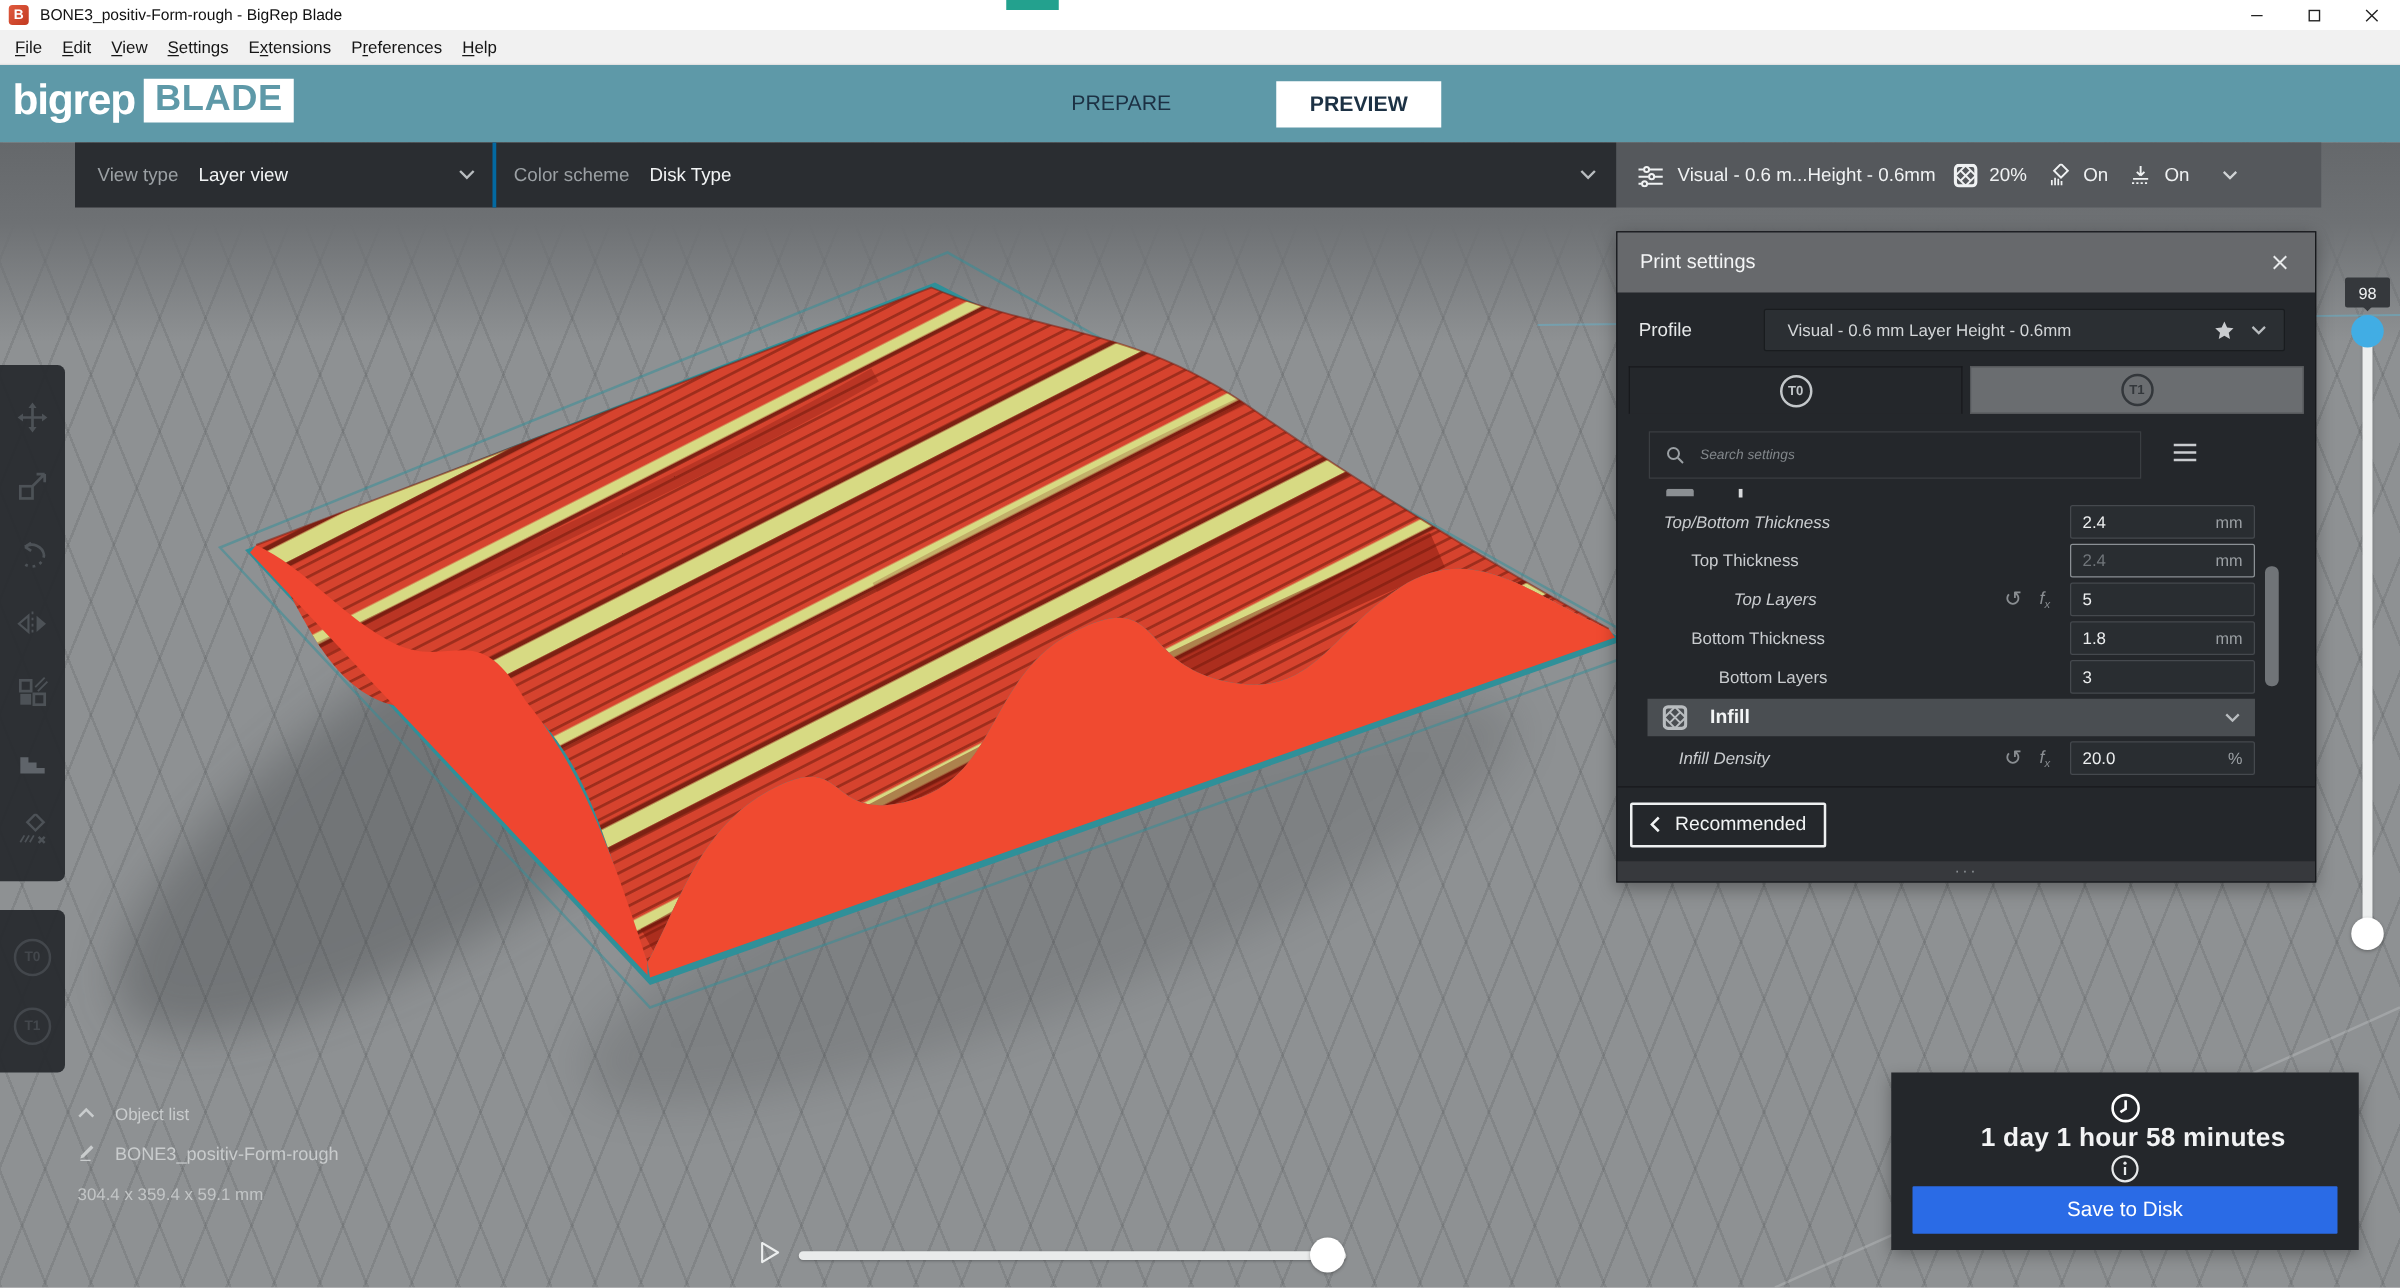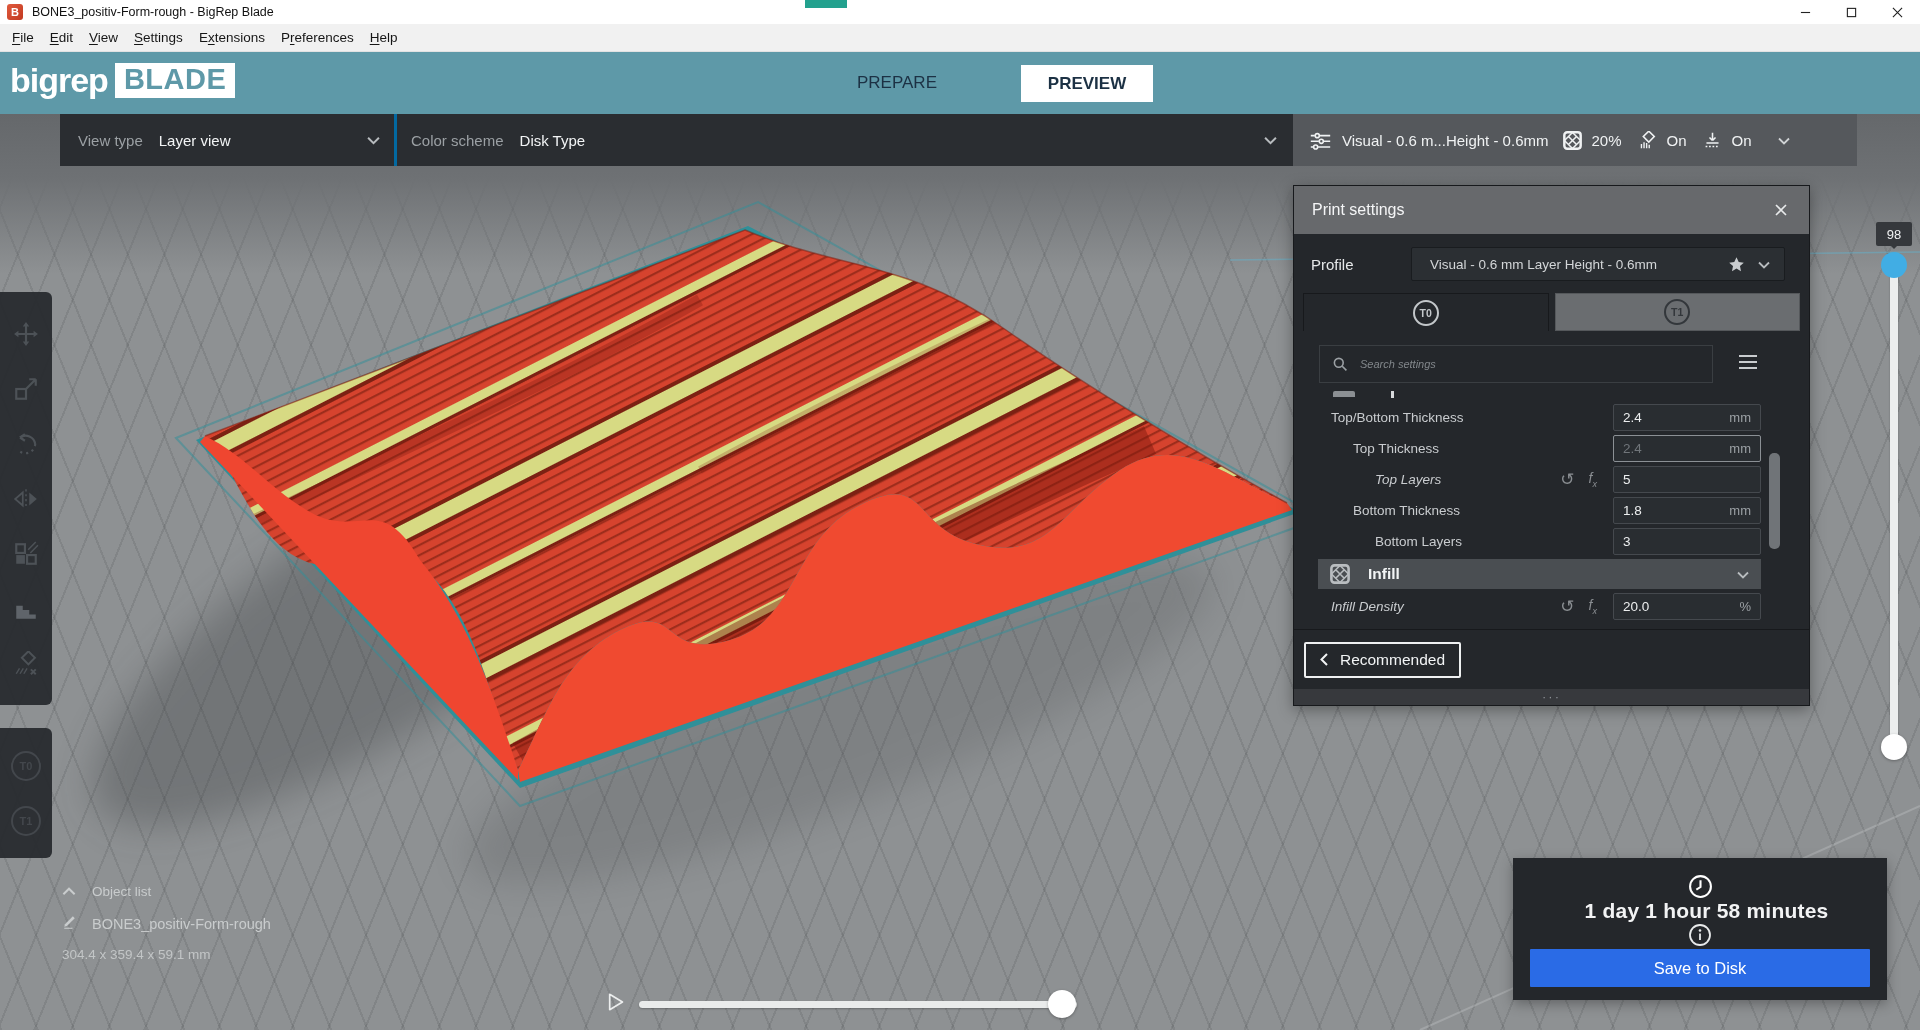--- a/index.html
+++ b/index.html
@@ -86,21 +86,21 @@
   
   .vslider { position:absolute; left:1876px; top:108px; width:40px; }
   .layer-tip { position:absolute; left:0; top:0; width:36px; height:24px; background:#35383c; color:#f0f2f3; font-size:13px; display:flex; align-items:center; justify-content:center; border-radius:2px; }
   .layer-tip::after { content:""; position:absolute; left:13px; top:22px; border:5px solid transparent; border-top-color:#35383c; }
   .vtrack { position:absolute; left:14px; top:40px; width:8px; height:490px; background:#eceeee; border-radius:4px; box-shadow:0 1px 2px rgba(0,0,0,0.25); }
   .vknob { position:absolute; left:-9px; width:26px; height:26px; border-radius:50%; }
   .vknob.blue { top:-10px; background:#41ade4; }
   .vknob.white { top:472px; background:#ffffff; box-shadow:0 1px 3px rgba(0,0,0,0.3); }
 
   
-  .panel { position:absolute; left:1293px; top:71px; width:517px; background:#24272b; border:1px solid #17191c; box-shadow:0 4px 14px rgba(0,0,0,0.35); }
+  .panel { position:absolute; left:1293px; top:71px; width:560px; background:#24272b; border:1px solid #17191c; box-shadow:0 4px 14px rgba(0,0,0,0.35); }
   .panel-header { height:48px; background:#67696c; display:flex; align-items:center; padding:0 18px; }
   .panel-title { color:#f4f5f6; font-size:16px; flex:1; }
   .panel-close { color:#e8eaeb; width:20px; height:20px; display:flex; align-items:center; justify-content:center; }
   .panel-close svg { width:12px; height:12px; }
   .profile-row { display:flex; align-items:center; margin:13px 0 0 0; padding:0 24px 0 17px; }
   .profile-label { color:#e6e8e9; font-size:15px; width:100px; }
   .profile-box { position:relative; flex:1; height:34px; background:#2b2f33; border:1px solid #191c1f; border-radius:2px; display:flex; align-items:center; padding:0 14px 0 18px; }
   .profile-text { color:#d3d6d8; font-size:13.5px; flex:1; }
   .profile-star { color:#c9cccf; width:17px; height:17px; margin-right:13px; }
   .profile-star svg { width:17px; height:17px; }
@@ -115,22 +115,22 @@
   .search-box { flex:0 0 394px; height:38px; border:1px solid #3a3e42; background:#24272b; display:flex; align-items:center; padding:0 12px; }
   .search-box svg { width:16px; height:16px; color:#9ba0a4; }
   .search-ph { margin-left:12px; font-size:11px; font-style:italic; color:#82878b; }
   .hamburger { margin-left:25px; color:#c9cccf; } .hamburger svg { width:20px; height:16px; }
   .slist { position:relative; margin-top:8px; height:238px; overflow:hidden; }
   .sliver { height:7px; margin:0 48px 4px 24px; position:relative; }
   .sliver .frag { position:absolute; left:15px; top:0; width:22px; height:6px; background:#8b8f93; border-radius:2px 2px 0 0; }
   .sliver .tick { position:absolute; left:73px; top:0; width:2.5px; height:7px; background:#d8dadc; }
   .srow { height:31px; display:flex; align-items:center; padding-right:48px; }
   .slabel { flex:1; color:#c9cccf; font-size:13.5px; white-space:nowrap; overflow:hidden; }
-  .ind1 { padding-left:37px; } .ind2 { padding-left:59px; } .ind3 { padding-left:81px; }
-  .slabel.it { font-style:italic; }
+  .ind1 { padding-left:37px;font-style:italic; } .ind2 { padding-left:59px; } .ind3 { padding-left:81px; }
+  .slabel.it { font-style:italic;margin-left:12px; }
   .ricon { color:#8a8e92; font-size:17px; margin-right:14px; line-height:1; }
   .fxicon { color:#8a8e92; font-size:14px; font-style:italic; margin-right:16px; }
   .fxicon sub { font-size:9px; }
   .vbox { width:148px; height:27px; background:#292d31; border:1px solid #45494e; border-radius:2px; display:flex; align-items:center; padding:0 9px; }
   .vbox.focused { border-color:#8b9095; }
   .vval { flex:1; color:#eceeef; font-size:13.5px; }
   .vbox.muted .vval { color:#70757a; }
   .vunit { color:#9ba0a4; font-size:13px; }
   .secbar { height:30px; margin:2px 48px 2px 24px; background:#4a4e52; display:flex; align-items:center; padding:0 12px; }
   .secbar .sec-icon { width:20px; height:20px; color:#b9bdc0; margin-right:18px; }

